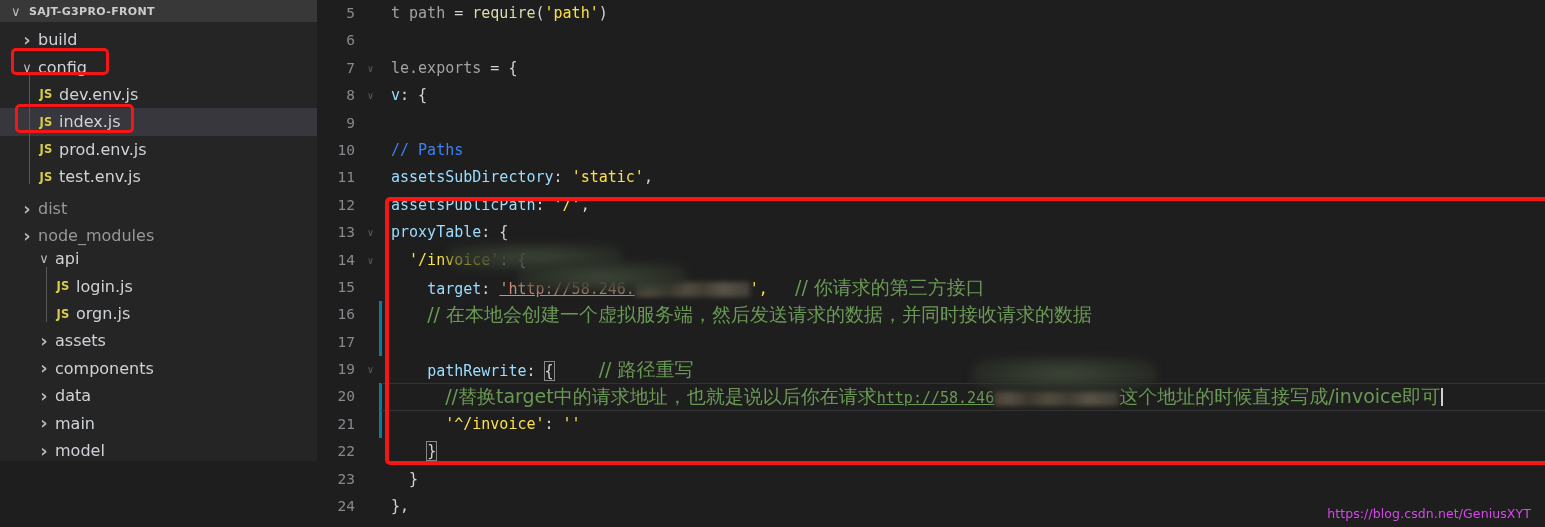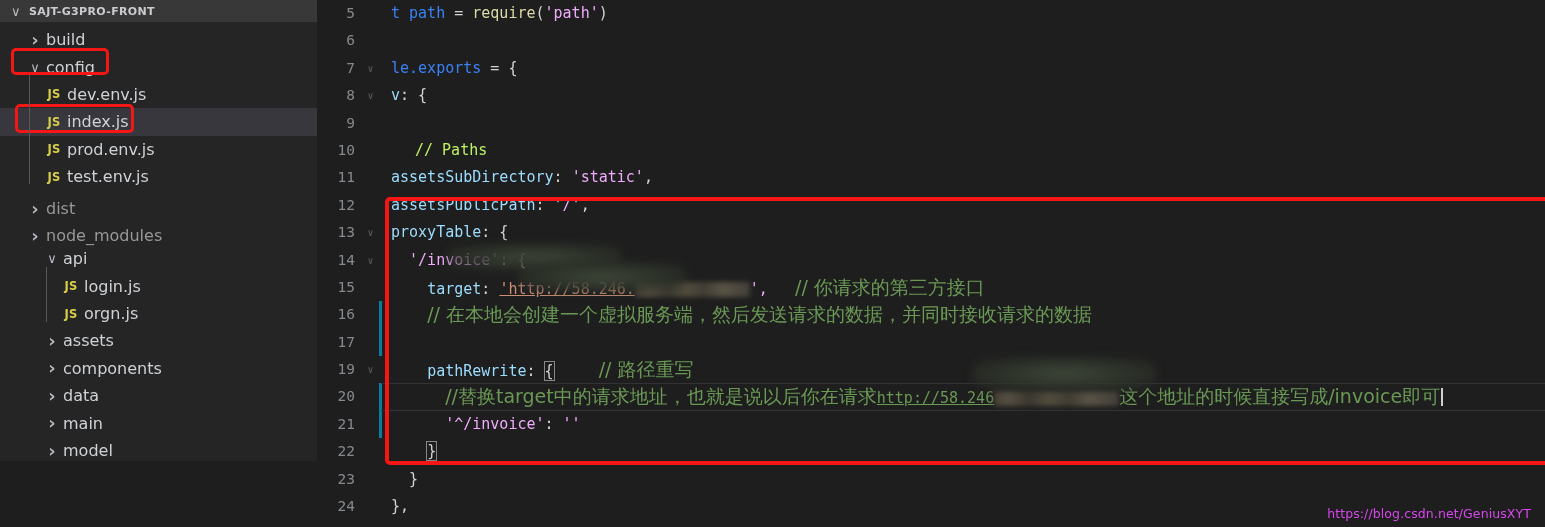--- a/index.html
+++ b/index.html
@@ -31,21 +31,20 @@
   .explorer-title .tw { margin-right: 4px; display:inline-block; }
   .tree { padding-top: 4px; }
   .row {
     height: 27.4px;
     display: flex; align-items: center;
     font-size: 16px;
     color: #cfd2d6;
     white-space: nowrap;
     position: relative;
     font-family: "DejaVu Sans", sans-serif;
-    padding-left: 8px;
   }
   .row.dim { color: #989898; align-items: flex-end; }
   .row.selected { background: #37373d; }
   .chev {
     width: 18px; flex: 0 0 18px;
     text-align: center;
     color: #b6bbc1;
     font-size: 13px;
     line-height: 1;
     display:inline-block;
@@ -115,27 +114,27 @@
   .ctext { padding-left: 9px; flex: 1 1 auto; }
   .curline-hl {
     position: absolute; left: 64px; right: 0; top: 0; bottom: 0;
     border-top: 1px solid #333336;
     border-bottom: 1px solid #333336;
     pointer-events: none;
   }
 
   
   .k-key   { color: #9cdcfe; }
-  .k-str   { color: #f0abfc; }
-  .k-cmt   { color: #bef264; margin-left: 24px; }
+  .k-str   { color: #fde047; }
+  .k-cmt   { color: #3b82f6; }
   .k-cmt-cn{ color: #6a9955; font-family: "DejaVu Sans", sans-serif; font-size: 19px; }
   .k-punct { color: #d4d4d4; }
   .k-bool  { color: #569cd6; }
   .k-fn    { color: #dcdcaa; }
-  .k-var   { color: #3b82f6; text-align: right; }
+  .k-var   { color: #a3a3a3; text-align: right; }
   .k-plain { color: #d4d4d4; }
   .k-url   { color: #ce9178; text-decoration: underline; }
   .k-url-g { color: #6a9955; text-decoration: underline; }
   .sq-brk  { outline: 1px solid #888; }
 
   .redact {
     display: inline-block;
     vertical-align: middle;
     height: 15px;
     background: linear-gradient(90deg,#4a4237 0%,#5a5245 12%,#3e3a32 28%,#55503f 44%,#433f36 60%,#5d5748 76%,#45413a 100%);

